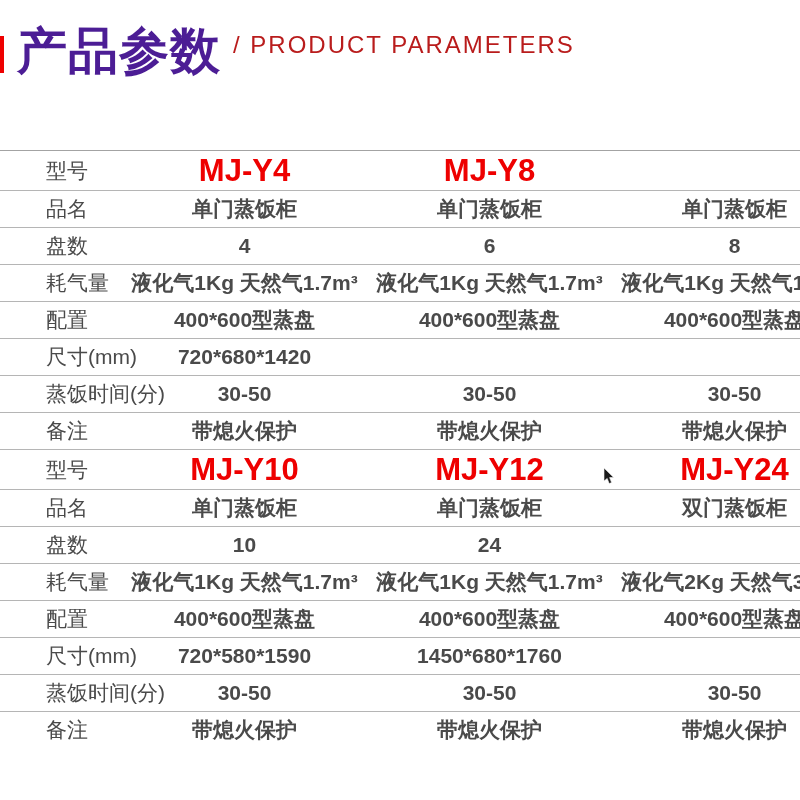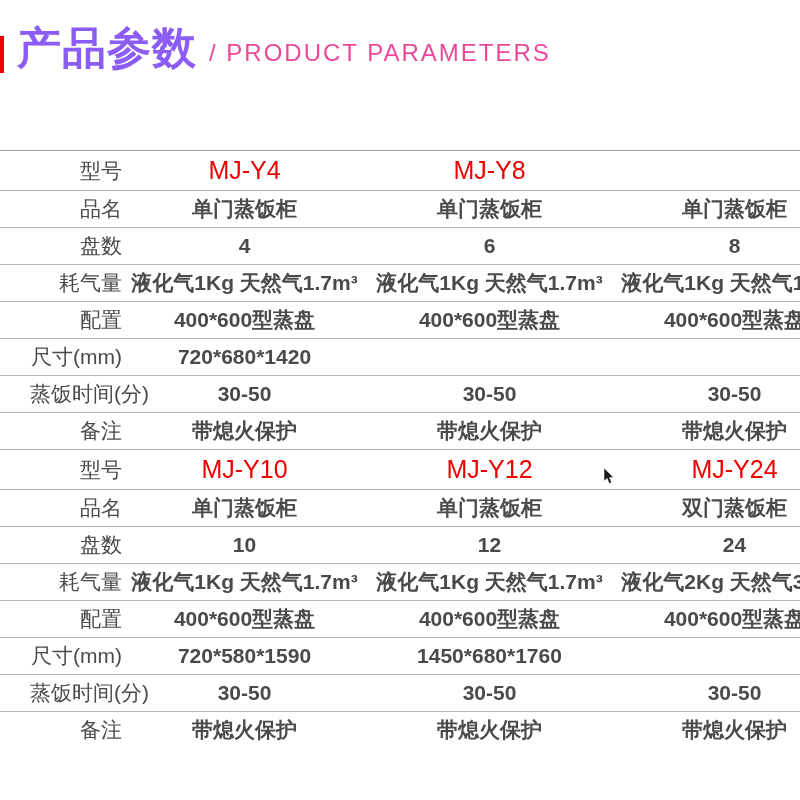--- a/index.html
+++ b/index.html
@@ -14,52 +14,52 @@
   
   .accent-sliver{
     position:absolute;left:0;top:36px;
     width:4px;height:37px;background:#ee0000;
   }
   .header{
     position:absolute;left:17px;top:24px;
     display:flex;align-items:flex-end;
   }
   .title{
-    color:#8b5cf6;font-size:44px;font-weight:bold;
+    color:#4c1d95;font-size:50px;font-weight:bold;
     line-height:1.1;letter-spacing:1px;white-space:nowrap;text-align:center;
   }
   .subtitle{
-    color:#ec4899;font-size:24px;letter-spacing:2px;
-    margin-left:12px;margin-bottom:5px;white-space:nowrap;
+    color:#b91c1c;font-size:24px;letter-spacing:2px;
+    margin-left:12px;margin-bottom:20px;white-space:nowrap;
   }
   
   .spec-table{
     position:absolute;left:0;top:150px;width:860px;
     border-top:1px solid #a3a3a3;
   }
   .row{
     display:flex;align-items:center;
     height:36px;
     border-bottom:1px solid #b5b5b5;
     font-size:21px;color:#4a4a4a;
   }
   .row.model-row{height:39px;}
   .row.no-bottom{border-bottom:none;}
   .cell{overflow:visible;}
   .cell.label{
     flex:0 0 122px;width:122px;
-    padding-left:30px;box-sizing:border-box;
-    text-align:right;white-space:nowrap;
+    padding-left:46px;box-sizing:border-box;
+    text-align:left;white-space:nowrap;
   }
   .cell.val{
     flex:0 0 245px;width:245px;
     text-align:center;white-space:nowrap;font-weight:bold;
   }
   .model-row .cell.val{
-    color:#ee0000;font-weight:normal;font-size:25px;
+    color:#ee0000;font-weight:bold;font-size:31px;
   }
   
   .cursor{
     position:absolute;left:603px;top:468px;
     width:13px;height:18px;
   }
 </style>
 </head>
 <body>
 
@@ -128,21 +128,20 @@
     </div>
     <div class="row">
       <div class="cell label">品名</div>
       <div class="cell val">单门蒸饭柜</div>
       <div class="cell val">单门蒸饭柜</div>
       <div class="cell val">双门蒸饭柜</div>
     </div>
     <div class="row">
       <div class="cell label">盘数</div>
       <div class="cell val">10</div>
-      <div class="cell val">12</div>
       <div class="cell val">24</div>
     </div>
     <div class="row">
       <div class="cell label">耗气量</div>
       <div class="cell val">液化气1Kg 天然气1.7m³</div>
       <div class="cell val">液化气1Kg 天然气1.7m³</div>
       <div class="cell val">液化气2Kg 天然气3.4m³</div>
     </div>
     <div class="row">
       <div class="cell label">配置</div>

